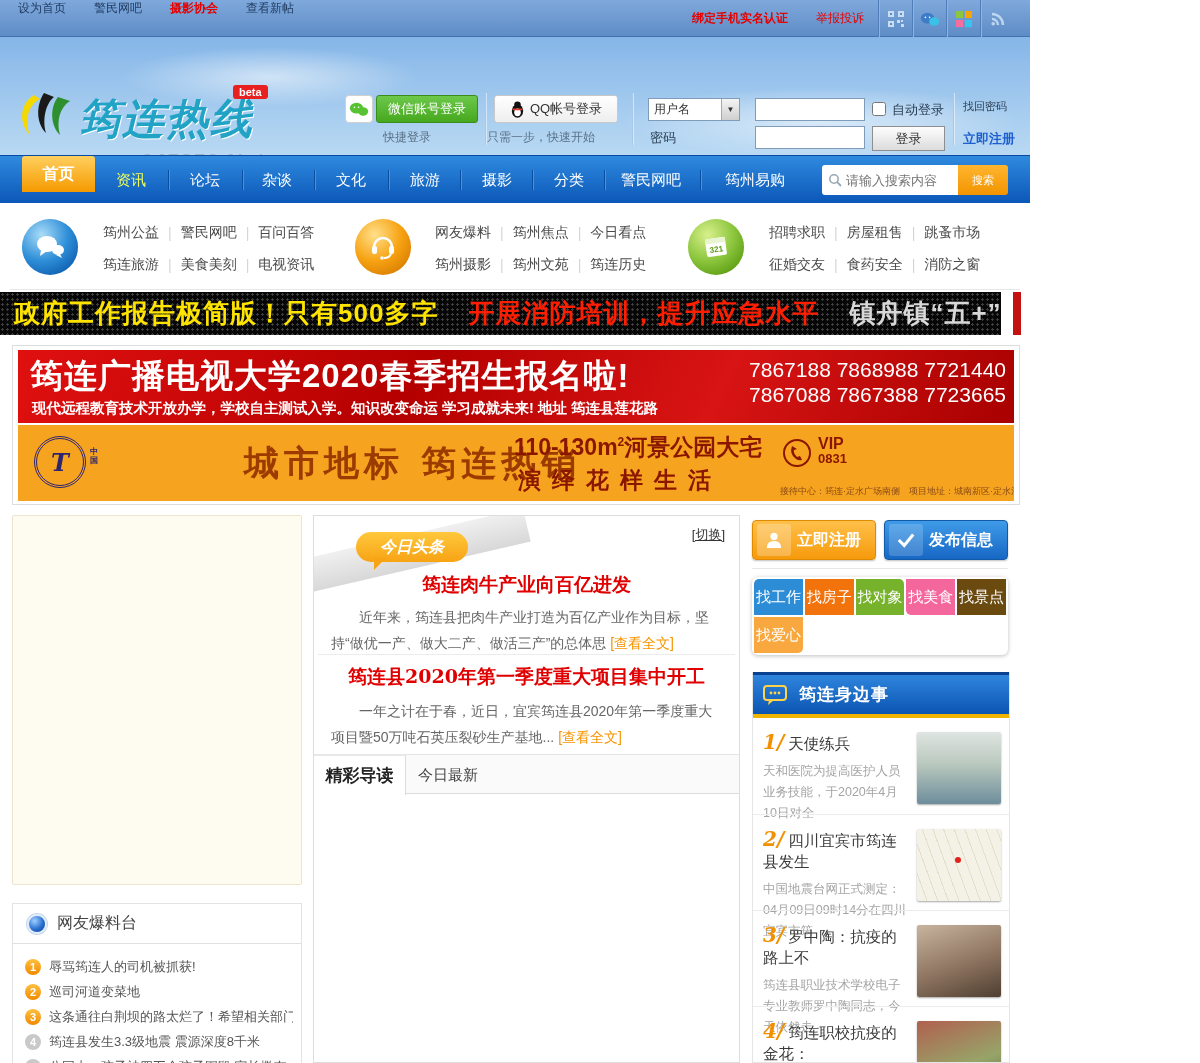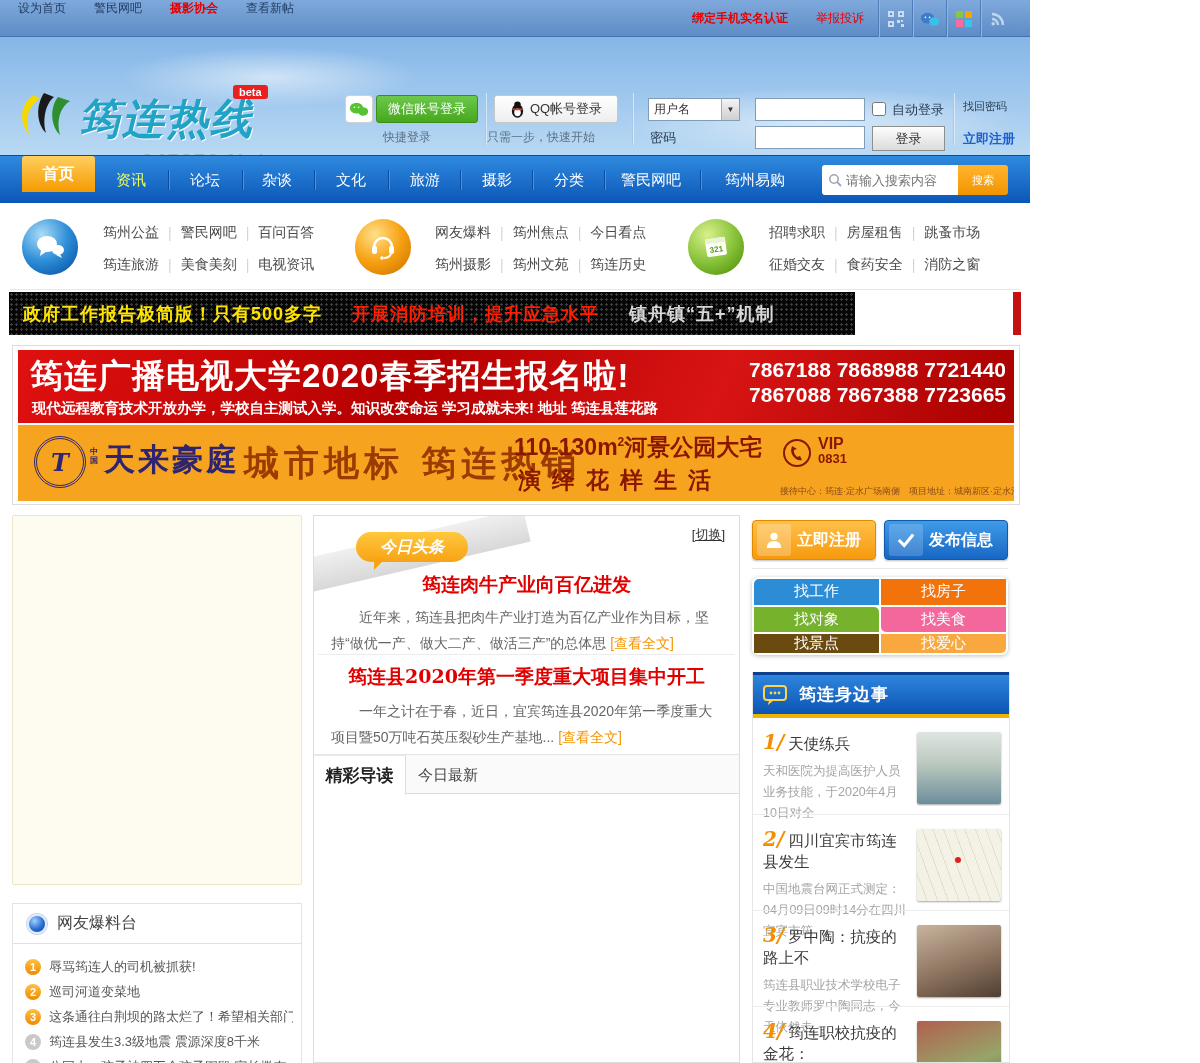--- a/index.html
+++ b/index.html
@@ -57,30 +57,30 @@
   .subnav{left:10px;top:205px;width:1010px;height:85px;background:#fff;border-bottom:1px solid #e8e8e8}
   .sphere{border-radius:50%;display:flex;align-items:center;justify-content:center}
   .sph-blue{background:radial-gradient(circle at 35% 28%,#aadcf8,#2f8fd8 48%,#0c5cae 85%)}
   .sph-orange{background:radial-gradient(circle at 35% 28%,#ffe08a,#f7a314 48%,#d87c00 85%)}
   .sph-green{background:radial-gradient(circle at 35% 28%,#d9f08c,#8cc63e 48%,#5a9a10 85%)}
   .sn-row{position:absolute;display:flex;align-items:center;font-size:14px;color:#4a4a4a}
   .sn-row a{cursor:pointer;width:62px;text-align:center;white-space:nowrap}
   .sn-row .sep{color:#d5d5d5;margin:0 6px}
 
   
-  .ticker{left:9px;top:292px;width:846px;height:43px;background-color:#070707;background-image:radial-gradient(circle,rgba(70,70,70,.85) 1px,transparent 1.4px);background-size:5px 5px;display:flex;align-items:center;white-space:nowrap;overflow:hidden;font-weight:bold;font-size:18px;letter-spacing:1px}
+  .ticker{left:0;top:292px;width:1001px;height:43px;background-color:#070707;background-image:radial-gradient(circle,rgba(70,70,70,.85) 1px,transparent 1.4px);background-size:5px 5px;display:flex;align-items:center;white-space:nowrap;overflow:hidden;font-weight:bold;font-size:26px;letter-spacing:1px}
   .ticker span{margin-left:14px}
   .ticker-cut{left:1013px;top:292px;width:8px;height:43px;background:#c41111}
 
   
   .ad-wrap{left:12px;top:345px;width:1008px;height:160px;background:#fff;border:1px solid #ddd;cursor:pointer}
   .ad-red{position:absolute;left:5px;top:4px;width:996px;height:73px;background:linear-gradient(115deg,#e01010,#b50000 40%,#d81414 70%,#a80000);color:#fff;overflow:hidden}
   .ad-red .t{position:absolute;left:12px;top:4px;font-size:33px;font-weight:bold;letter-spacing:1px}
   .ad-red .sub{position:absolute;left:14px;bottom:5px;font-size:14.5px;font-weight:bold}
-  .ad-red .phones{position:absolute;right:8px;top:7px;font-size:21px;font-weight:bold;line-height:25px;text-align:right}
+  .ad-red .phones{position:absolute;right:8px;top:7px;font-size:21px;font-weight:normal;line-height:25px;text-align:right}
   .ad-orange{position:absolute;left:5px;top:79px;width:996px;height:76px;background:#f6a41f;overflow:hidden}
   .tl-logo{position:absolute;left:16px;top:11px;width:52px;height:52px;border:3px double #2e2470;border-radius:50%;display:flex;align-items:center;justify-content:center;color:#2e2470;font-family:"DejaVu Serif",serif;font-size:24px;font-style:italic;font-weight:bold}
   .tl-cn{position:absolute;left:72px;top:22px;width:10px;font-size:8px;line-height:9px;color:#2e2470;font-weight:bold}
   .tl-brand{position:absolute;left:86px;top:14px;font-size:31px;font-weight:bold;color:#2e2470;font-family:"DejaVu Serif",serif;letter-spacing:3px}
   .tl-slogan{position:absolute;left:226px;top:15px;font-size:35px;font-weight:bold;color:#9c3a00;letter-spacing:5px;font-family:"DejaVu Serif",serif}
   .tl-f1{position:absolute;left:496px;top:7px;font-size:23px;font-weight:bold;color:#8a1600}
   .tl-f2{position:absolute;left:500px;top:40px;font-size:23px;font-weight:bold;color:#8a1600;letter-spacing:11px}
   .tl-vip{position:absolute;left:800px;top:11px;color:#8a1600;line-height:15px}
   .tl-vip .v1{font-size:16px;font-weight:bold}.tl-vip .v2{font-size:13px;font-weight:bold}
   .tl-num{position:absolute;left:849px;top:5px;font-size:34px;font-weight:bold;color:#8a1600;letter-spacing:1px}
@@ -114,21 +114,21 @@
   .tab-plain{position:absolute;left:104px;top:0;height:40px;display:flex;align-items:center;font-size:15px;color:#444;cursor:pointer}
 
   
   .act-btn{top:520px;width:124px;height:40px;border-radius:4px;display:flex;align-items:center;cursor:pointer;color:#fff;font-size:16px;font-weight:bold;box-shadow:0 1px 2px rgba(0,0,0,.25)}
   .act-reg{left:752px;background:linear-gradient(#ffc04a,#f69a0c);border:1px solid #e08a00}
   .act-pub{left:884px;background:linear-gradient(#3f9be8,#1767c4);border:1px solid #115aa8}
   .act-ic{width:34px;height:32px;margin:0 6px 0 4px;border-radius:3px;display:flex;align-items:center;justify-content:center}
   .act-reg .act-ic{background:rgba(255,255,255,.25)}
   .act-pub .act-ic{background:rgba(255,255,255,.18)}
   .rdiv{left:752px;top:568px;width:256px;height:1px;background:#e7e7e7}
-  .quick{left:752px;top:577px;width:256px;height:78px;background:#fff;border-radius:6px;box-shadow:0 1px 4px rgba(0,0,0,.25);padding:2px;display:grid;grid-template-columns:1fr 1fr;grid-template-rows:1fr 1fr;gap:2px}
+  .quick{left:752px;top:577px;width:256px;height:78px;background:#fff;border-radius:6px;box-shadow:0 1px 4px rgba(0,0,0,.25);padding:2px;display:grid;grid-template-columns:1fr 1fr 1fr 1fr 1fr;grid-template-rows:1fr 1fr;gap:2px}
   .quick a{display:flex;align-items:center;justify-content:center;color:#fff;font-size:15px;cursor:pointer}
   .q0{background:#2c8dd6;border-radius:5px 0 0 0}.q1{background:#f2720c}.q2{background:#76b22c;border-radius:0 5px 0 0}
   .q3{background:#f4679d;border-radius:0 0 0 5px}.q4{background:#6b4a10}.q5{background:#f8a83e;border-radius:0 0 5px 0;color:#fff8e8}
   .ln-box{left:752px;top:672px;width:258px;height:391px;background:#fff;border:1px solid #e5e5e5;border-top:none;overflow:hidden}
   .ln-head{height:46px;background:linear-gradient(#2f85dd,#0b55b2);border-top:3px solid #0b3f8f;border-bottom:4px solid #f0b400;display:flex;align-items:center;gap:12px;padding-left:10px}
   .ln-title{color:#fff;font-size:17px;font-weight:bold;letter-spacing:1px}
   .ln-item{position:relative;padding:12px 8px 8px 10px;height:96px;cursor:pointer}
   .ln-item + .ln-item{border-top:1px solid #ececec}
   .ln-photo{float:right;width:84px;height:72px;border-radius:2px;box-shadow:0 1px 2px rgba(0,0,0,.35);margin:2px 0 0 6px}
   .p1{background:linear-gradient(180deg,#dfe5e2 0%,#b9c8bd 45%,#6d8d9c 100%)}
@@ -368,21 +368,20 @@
       <div class="t">筠连广播电视大学2020春季招生报名啦!</div>
       <div class="phones">
         <div>7867188 7868988 7721440</div>
         <div>7867088 7867388 7723665</div>
       </div>
       <div class="sub">现代远程教育技术开放办学，学校自主测试入学。知识改变命运  学习成就未来!  地址 筠连县莲花路</div>
     </div>
     <div class="ad-orange">
       <div class="tl-logo">T</div>
       <div class="tl-cn">中国</div>
-      <div class="tl-brand">天来豪庭</div>
       <div class="tl-slogan">城市地标  筠连热销</div>
       <div class="tl-f1"><span>110-130m</span><sup style="font-size:12px">2</sup><span>河景公园大宅</span></div>
       <div class="tl-f2">演绎花样生活</div>
       <div class="tl-phone-ic">
         <svg width="30" height="30" viewBox="0 0 30 30">
             <circle cx="15" cy="15" r="13" fill="none" stroke="#8a1600" stroke-width="2"></circle>
             <path d="M10 8 q-3 8 4 13 q3 2 6 1 l-2-4 -3 1 q-4-4 -3-7 l3-1 Z" fill="#8a1600"></path>
           </svg>
       </div>
       <div class="tl-vip">

